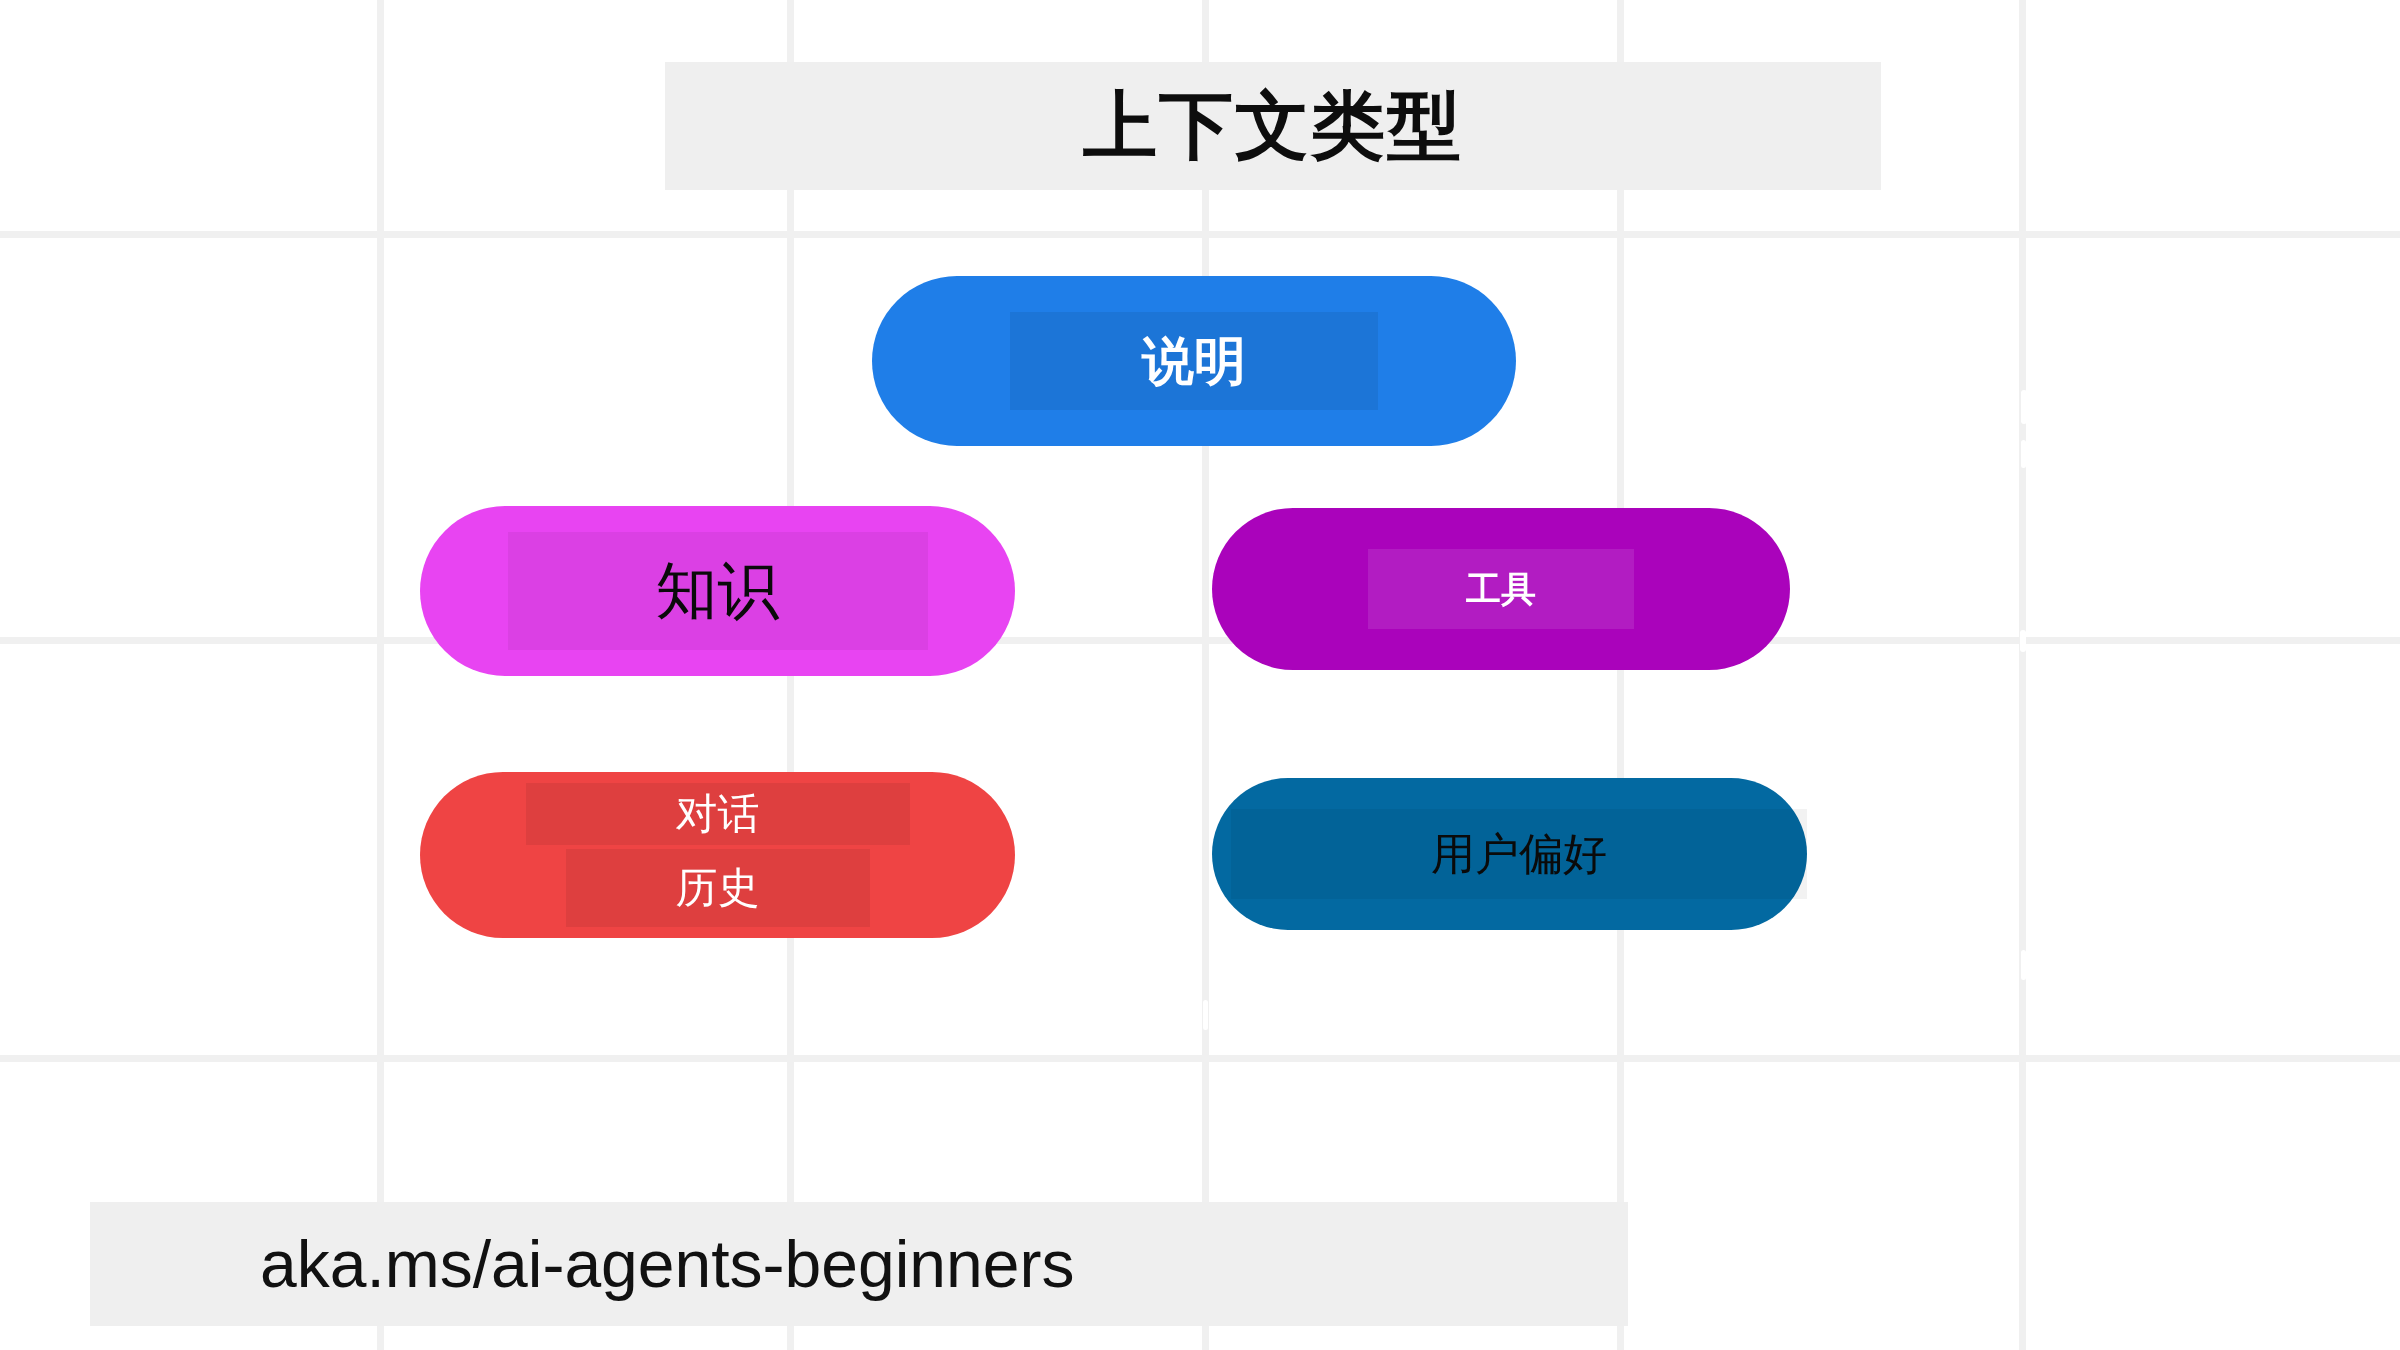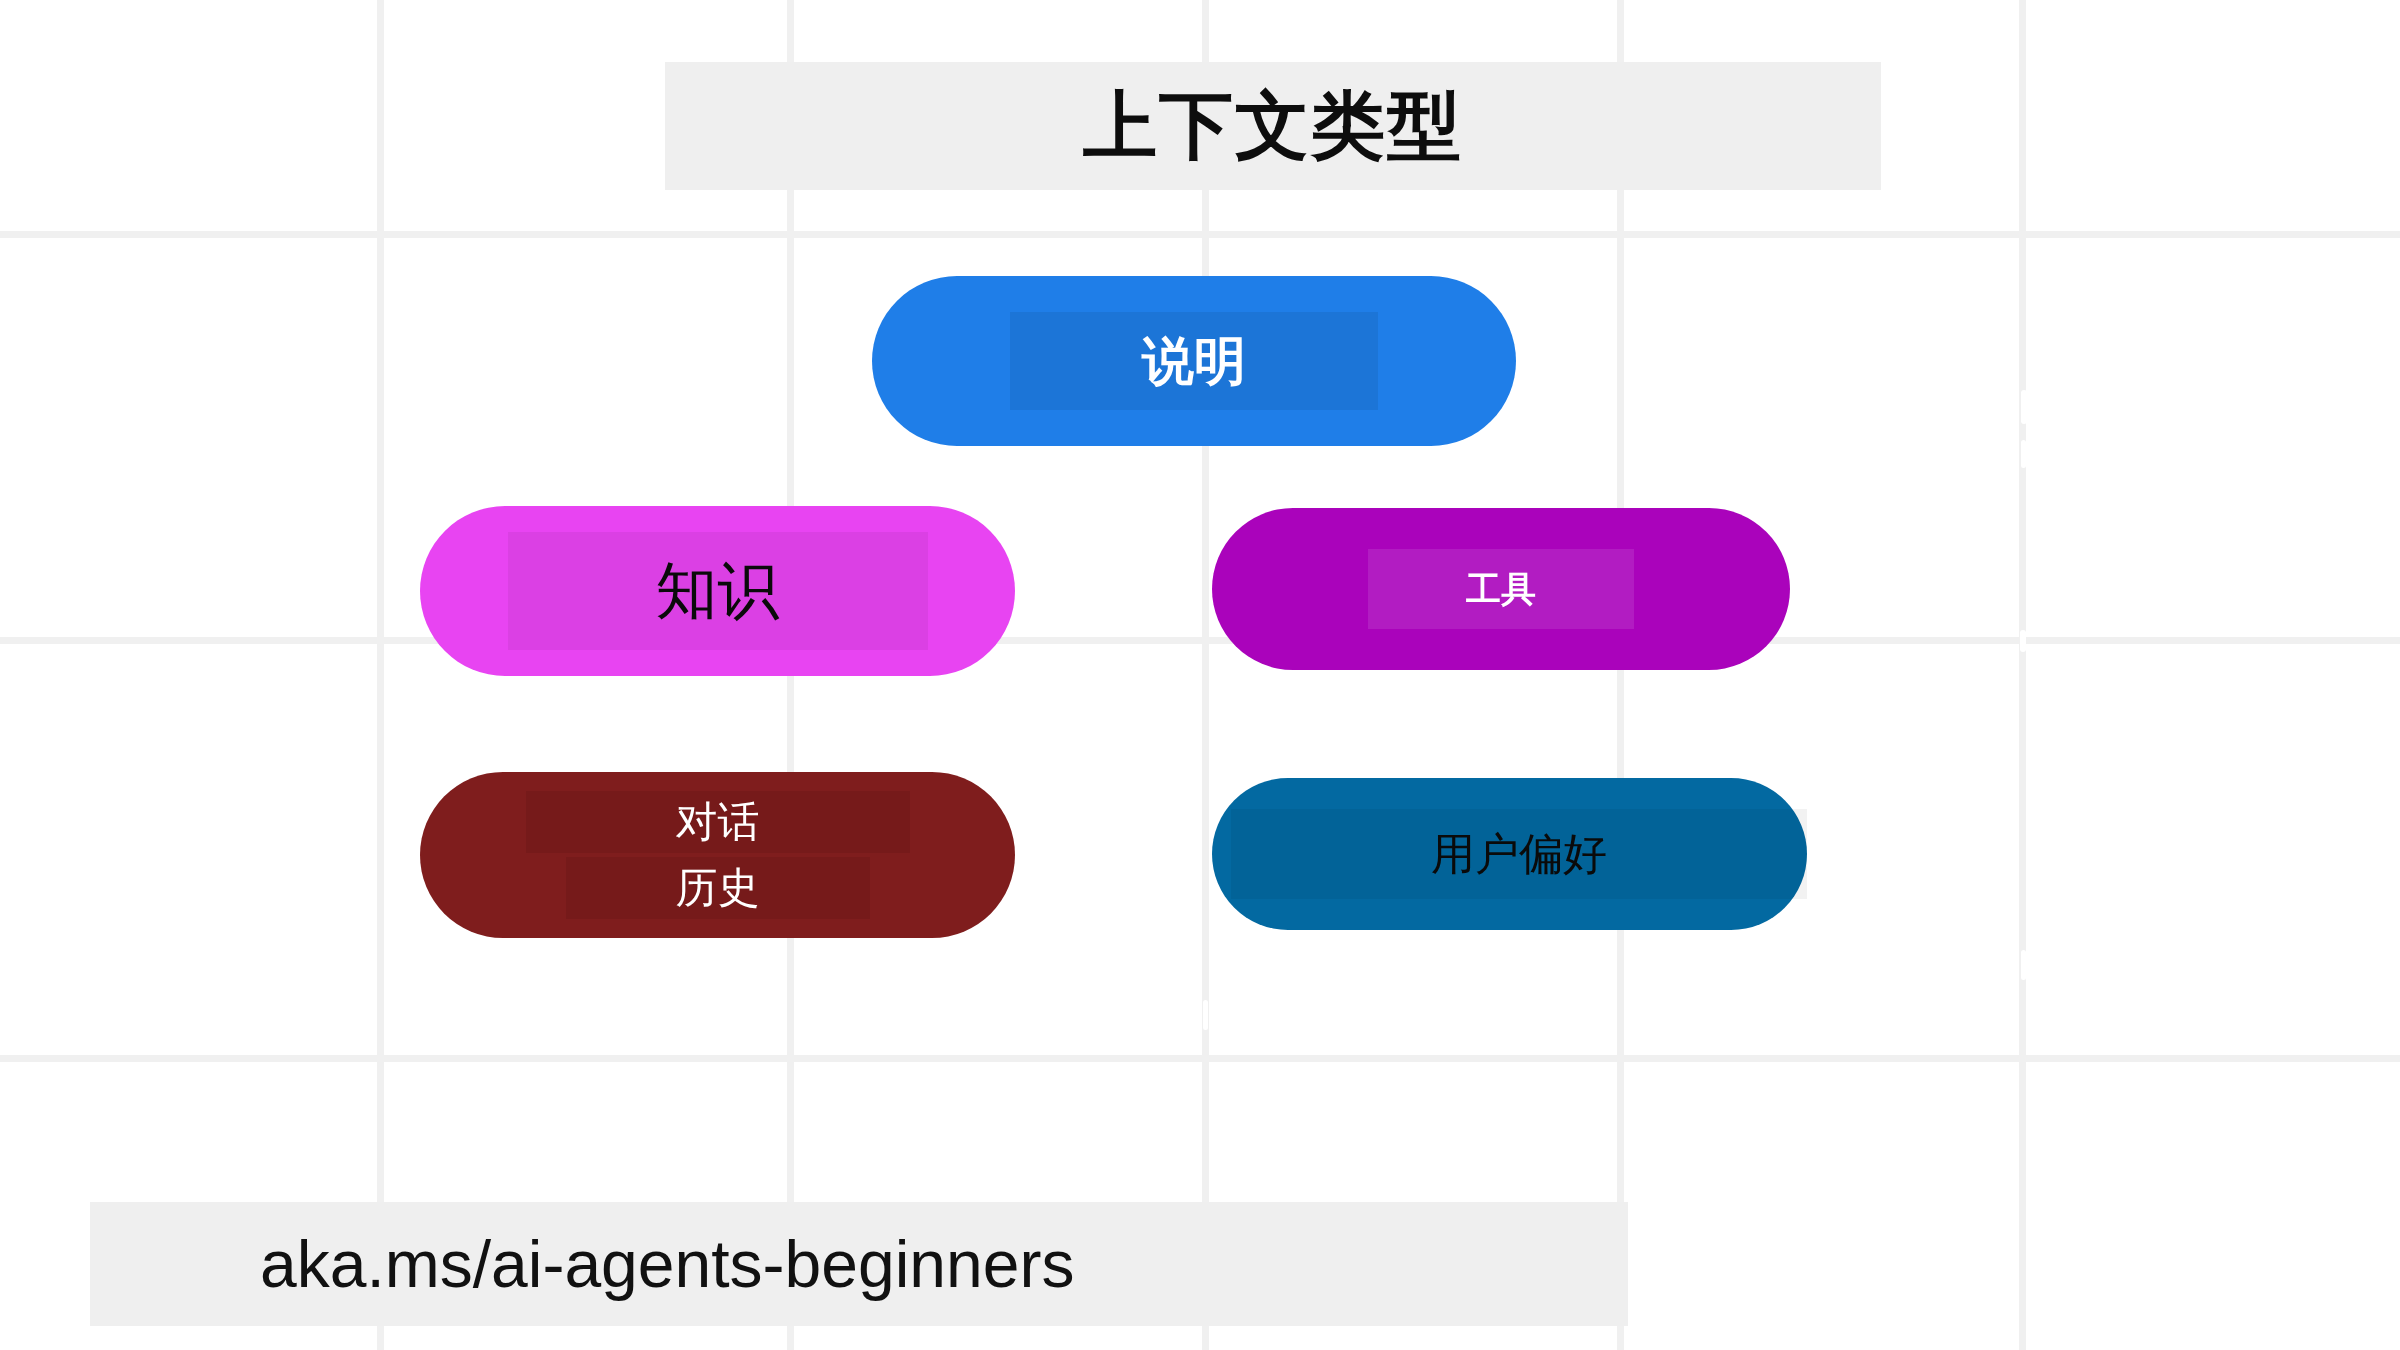--- a/index.html
+++ b/index.html
@@ -146,33 +146,33 @@
     background: rgba(255, 255, 255, 0.10);
     padding: 22px 98px;
   }
 
   
   #node-history {
     left: 420px;
     top: 772px;
     width: 595px;
     height: 166px;
-    background: #7f1d1d;
+    background: #ef4444;
   }
   #node-history .line {
     display: inline-block;
     color: #ffffff;
     font-size: 42px;
     font-weight: 500;
     line-height: 1.18;
     background: rgba(0, 0, 0, 0.07);
     white-space: nowrap;
   }
   #node-history .line-1 { padding: 6px 150px; }
-  #node-history .line-2 { padding: 6px 110px; }
+  #node-history .line-2 { padding: 14px 110px; }
 
   
   #node-preferences {
     left: 1212px;
     top: 778px;
     width: 595px;
     height: 152px;
     background: #0369a1;
     justify-content: flex-end;
   }

